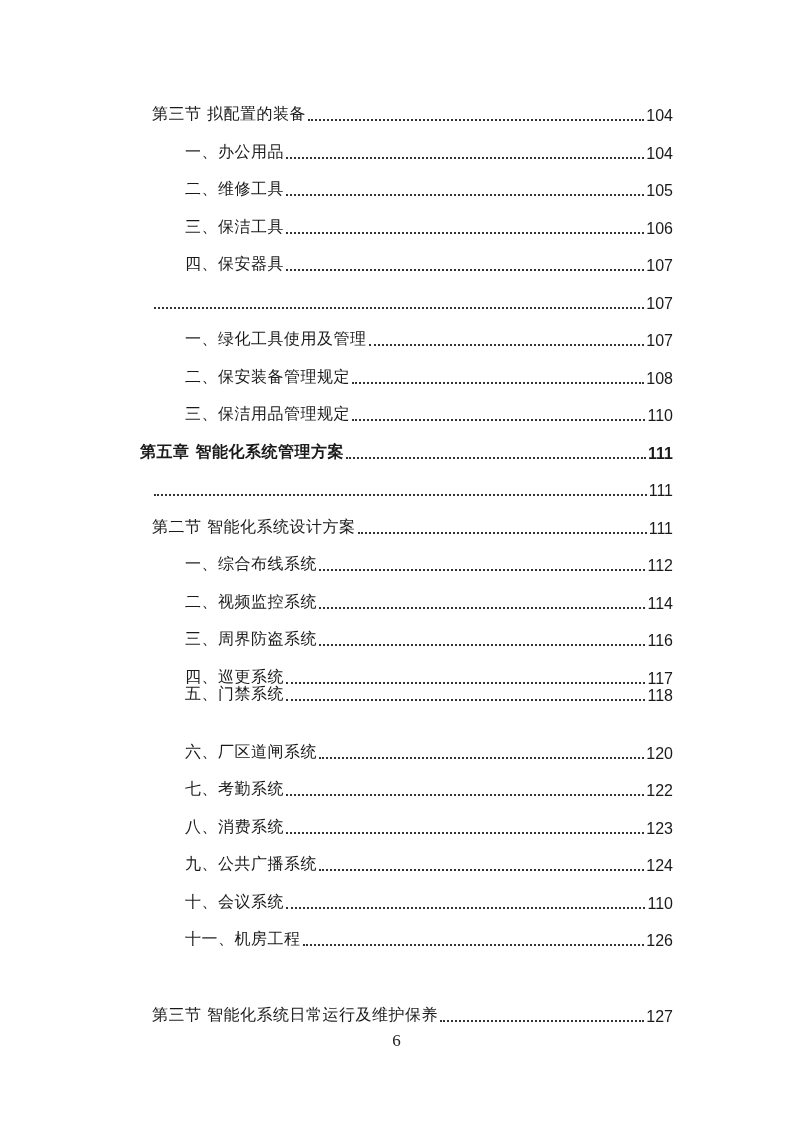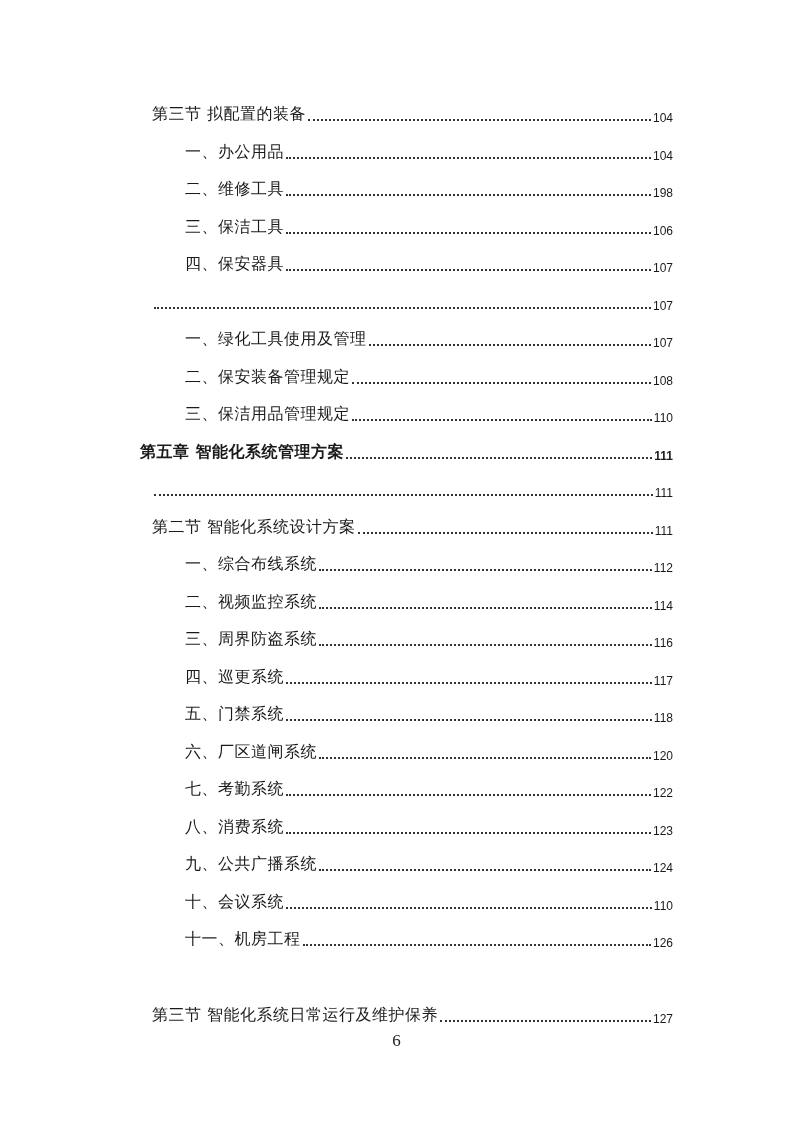--- a/index.html
+++ b/index.html
@@ -13,21 +13,21 @@
   }
   .row.l0 { left: 120px; font-weight: bold; font-family: "DejaVu Sans", "Liberation Sans", sans-serif; margin-left: 20px; }
   .row.l1 { left: 152px; }
   .row.l2 { left: 185px; align-items: flex-end; }
   .row .label { white-space: nowrap; flex: 0 0 auto; letter-spacing: 0.5px; }
   .row .dots {
     flex: 1 1 auto; overflow: hidden; white-space: nowrap; margin: 0 2px 4px 2px;
     border-bottom: 2px dotted #333; height: 0; align-self: flex-end;
   }
   .row .pg {
-    flex: 0 0 auto; font-family: "Liberation Sans", "DejaVu Sans", sans-serif; font-size: 12px;
+    flex: 0 0 auto; font-family: "Liberation Sans", "DejaVu Sans", sans-serif; font-size: 16px;
   }
   .row.l0 .pg { font-weight: bold; }
   .footer {
     position: absolute; left: 0; width: 793px; top: 1031px; text-align: center;
     font-family: "Liberation Serif", "DejaVu Serif", serif; font-size: 17px; color: #222;
   }
 </style>
 </head>
 <body>
 
@@ -39,21 +39,21 @@
         <span class="pg">104</span>
       </div>
     <div class="row l2" style="top:37.5px">
         <span class="label">一、办公用品</span>
         <span class="dots"></span>
         <span class="pg">104</span>
       </div>
     <div class="row l2" style="top:75px">
         <span class="label">二、维修工具</span>
         <span class="dots"></span>
-        <span class="pg">198</span>
+        <span class="pg">105</span>
       </div>
     <div class="row l2" style="top:112.5px">
         <span class="label">三、保洁工具</span>
         <span class="dots"></span>
         <span class="pg">106</span>
       </div>
     <div class="row l2" style="top:150px">
         <span class="label">四、保安器具</span>
         <span class="dots"></span>
         <span class="pg">107</span>
@@ -104,21 +104,21 @@
     <div class="row l2" style="top:525px">
         <span class="label">三、周界防盗系统</span>
         <span class="dots"></span>
         <span class="pg">116</span>
       </div>
     <div class="row l2" style="top:562.5px">
         <span class="label">四、巡更系统</span>
         <span class="dots"></span>
         <span class="pg">117</span>
       </div>
-    <div class="row l2" style="top:600px">
+    <div class="row l2" style="top:580px">
         <span class="label">五、门禁系统</span>
         <span class="dots"></span>
         <span class="pg">118</span>
       </div>
     <div class="row l2" style="top:637.5px">
         <span class="label">六、厂区道闸系统</span>
         <span class="dots"></span>
         <span class="pg">120</span>
       </div>
     <div class="row l2" style="top:675px">

